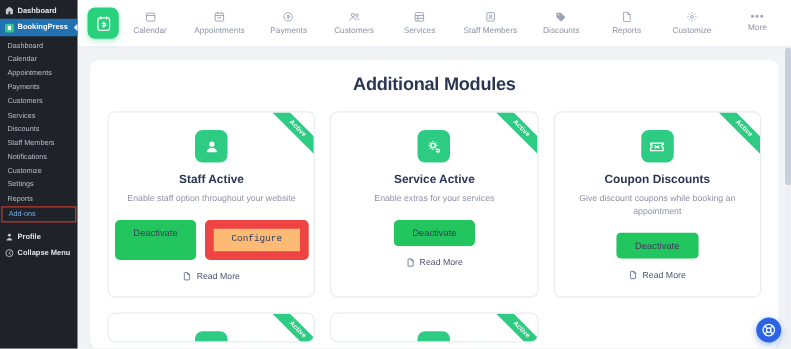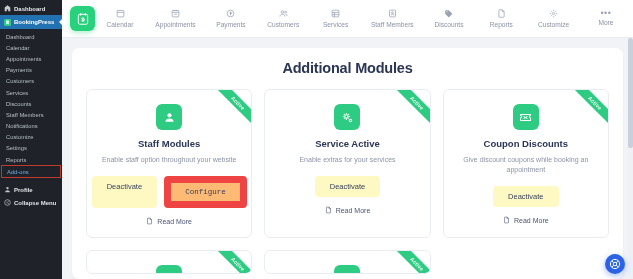--- a/index.html
+++ b/index.html
@@ -110,21 +110,21 @@
     margin-bottom:8px;
   }
   .card-ico svg { width:13px;height:13px; }
   .card-title { font-size:9.5px; font-weight:700; color:#2b3654; margin-bottom:6px; text-align:center; }
   .card-desc { font-size:7px; color:#8b93a6; text-align:center; line-height:1.45; margin-bottom:11px; max-width:145px; }
   .btnrow { display:flex; gap:7px; margin-bottom:9px; }
   .btn {
     font-size:7.5px; padding:5px 14px; border-radius:4px; border:1px solid transparent;
     font-weight:500; white-space:nowrap;
   }
-  .btn-deact { background:#fef9c3; color:#39415c; }
+  .btn-deact { background:#22c55e; color:#39415c; }
   .btn-conf { background:#fdba74; border:7px solid #ef4444; color:#39415c;font-family:Liberation Mono, monospace; }
   .readmore { display:flex; align-items:center; gap:4px; font-size:7px; color:#4b5572; font-weight:500; }
   .readmore svg { width:7px;height:8px; }
 
   .card.partial { min-height:0; padding-bottom:0; height:24px; }
   .card.partial .card-ico { margin-bottom:0; }
 
   .help-fab {
     position:absolute; right:8px; bottom:5px; width:20px;height:20px;border-radius:50%;
     background:#2c63e5; display:flex;align-items:center;justify-content:center;
@@ -298,21 +298,21 @@
           <div class="card">
             <div class="ribbon">
               <span>Active</span>
             </div>
             <div class="card-ico">
               <svg viewBox="0 0 24 24" fill="#fff">
                   <circle cx="12" cy="8" r="3.8"></circle>
                   <path d="M4.5 20c0-4 3.4-6.2 7.5-6.2s7.5 2.2 7.5 6.2z"></path>
                 </svg>
             </div>
-            <div class="card-title">Staff Modules</div>
+            <div class="card-title">Staff Active</div>
             <div class="card-desc">Enable staff option throughout your website</div>
             <div class="btnrow">
               <div class="btn btn-deact">Deactivate</div>
               <div class="btn btn-conf">Configure</div>
             </div>
             <div class="readmore">
               <svg viewBox="0 0 24 24" fill="none" stroke="#4b5572" stroke-width="2">
                 <path d="M14 2H6.5A1.5 1.5 0 005 3.5v17A1.5 1.5 0 006.5 22h11a1.5 1.5 0 001.5-1.5V7z"></path>
                   <path d="M14 2v5h5"></path>
               </svg>

